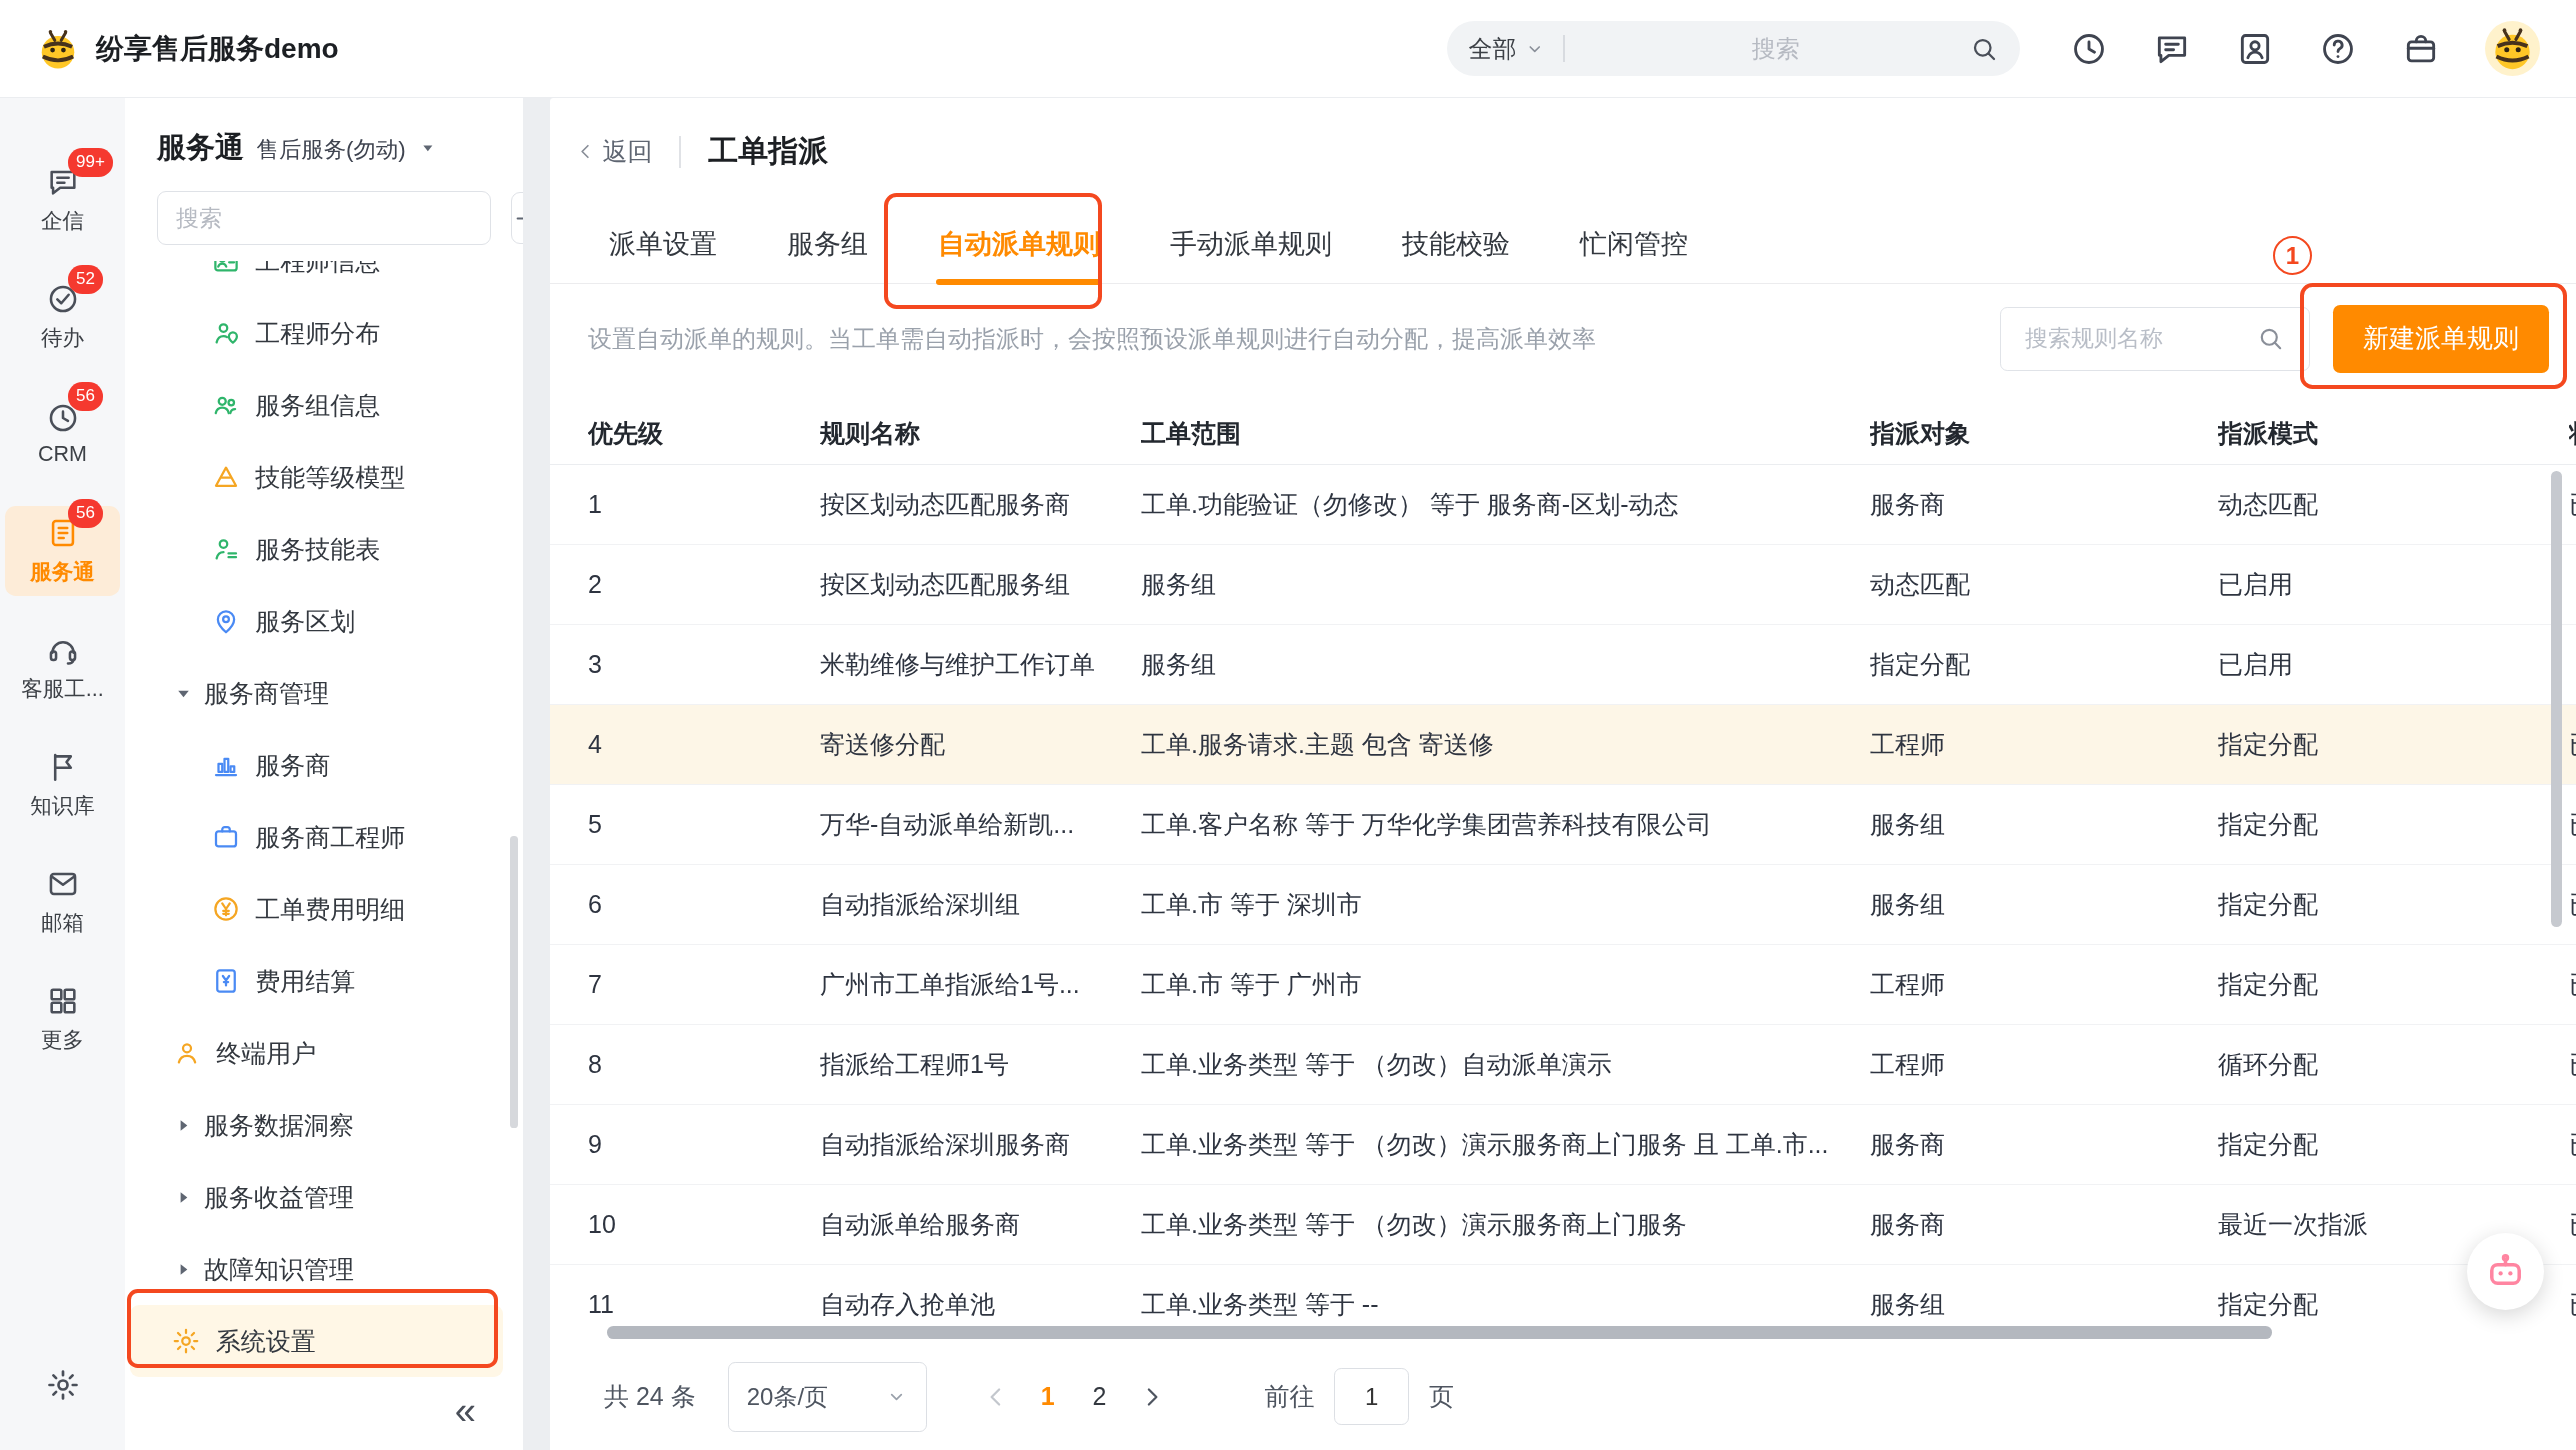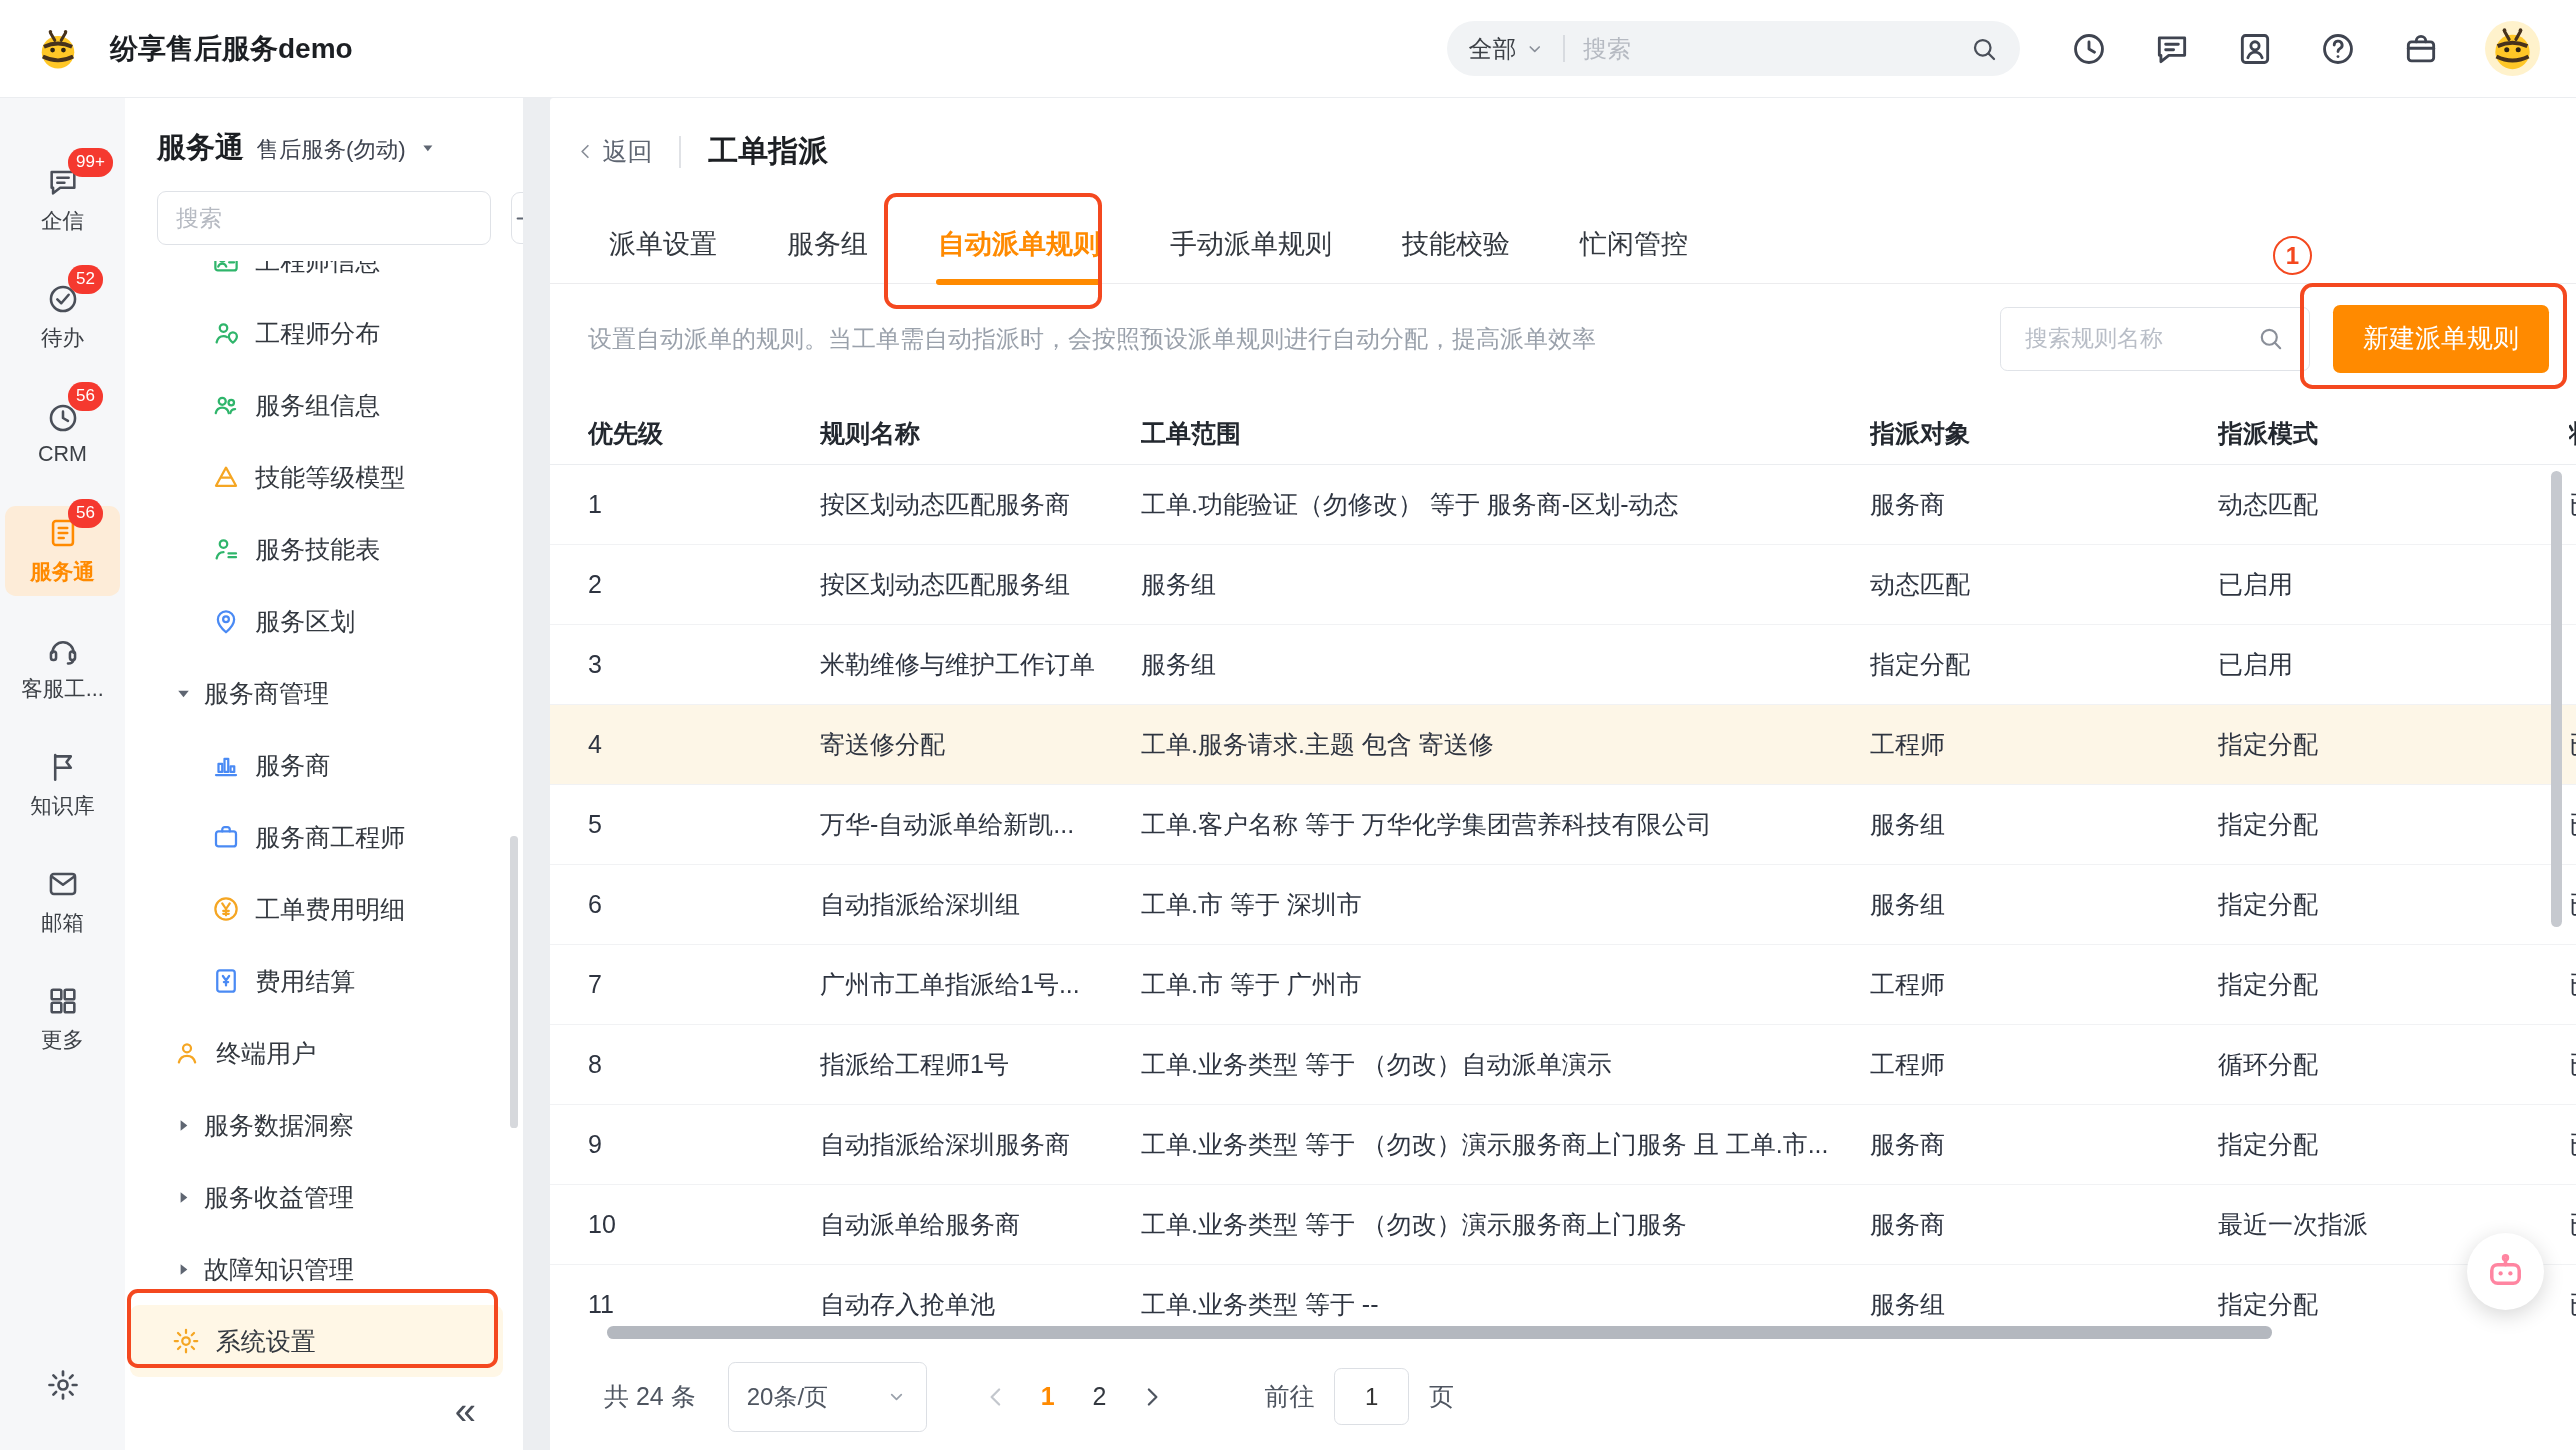--- a/index.html
+++ b/index.html
@@ -3,24 +3,24 @@
 <meta charset="utf-8">
 <style>
   * { margin:0; padding:0; box-sizing:border-box; }
   html,body { width:2576px; height:1450px; overflow:hidden; }
   body { font-family:"Liberation Sans","DejaVu Sans",sans-serif; color:#2e3440; background:#eceef1; position:relative; }
   .i { display:inline-flex; }
   .i svg { width:100%; height:100%; }
 
   
   .topbar { height:98px; background:#fff; border-bottom:0.9px solid #ebedf0; display:flex; align-items:center; justify-content:space-between; padding:0 36px 0 32px; position:relative; z-index:2; }
-  .brand { display:flex; align-items:center; gap:26px; }
+  .brand { display:flex; align-items:center; gap:12px; }
   .logo { width:52px; height:52px; }
   .app-title { font-size:28px; font-weight:700; color:#1c1f23; }
-  .topbar-right { display:flex; align-items:center; }
+  .topbar-right { display:flex; align-items:center;text-align:center; }
   .global-search { width:573px; height:55px; background:#f1f3f5; border-radius:28px; display:flex; align-items:center; padding:0 21.5px; }
   .gs-scope { display:flex; align-items:center; gap:7.2px; font-size:24px; color:#3c4046; cursor:pointer; }
   .gs-caret { width:21.5px; height:21.5px; color:#8a8f99; }
   .gs-div { width:1.8px; height:27px; background:#d8dbe0; margin:0 18px; }
   .gs-ph { flex:1; font-size:24px; color:#b6bac2; }
   .gs-icon { width:30px; height:30px; color:#4a4f59; }
   .top-icons { display:flex; align-items:center; gap:45px; margin-left:50px; }
   .top-icon { width:38px; height:38px; color:#3f4450; cursor:pointer; }
   .avatar { width:55px; height:55px; border-radius:50%; overflow:hidden; background:#fff2cc; }
 

